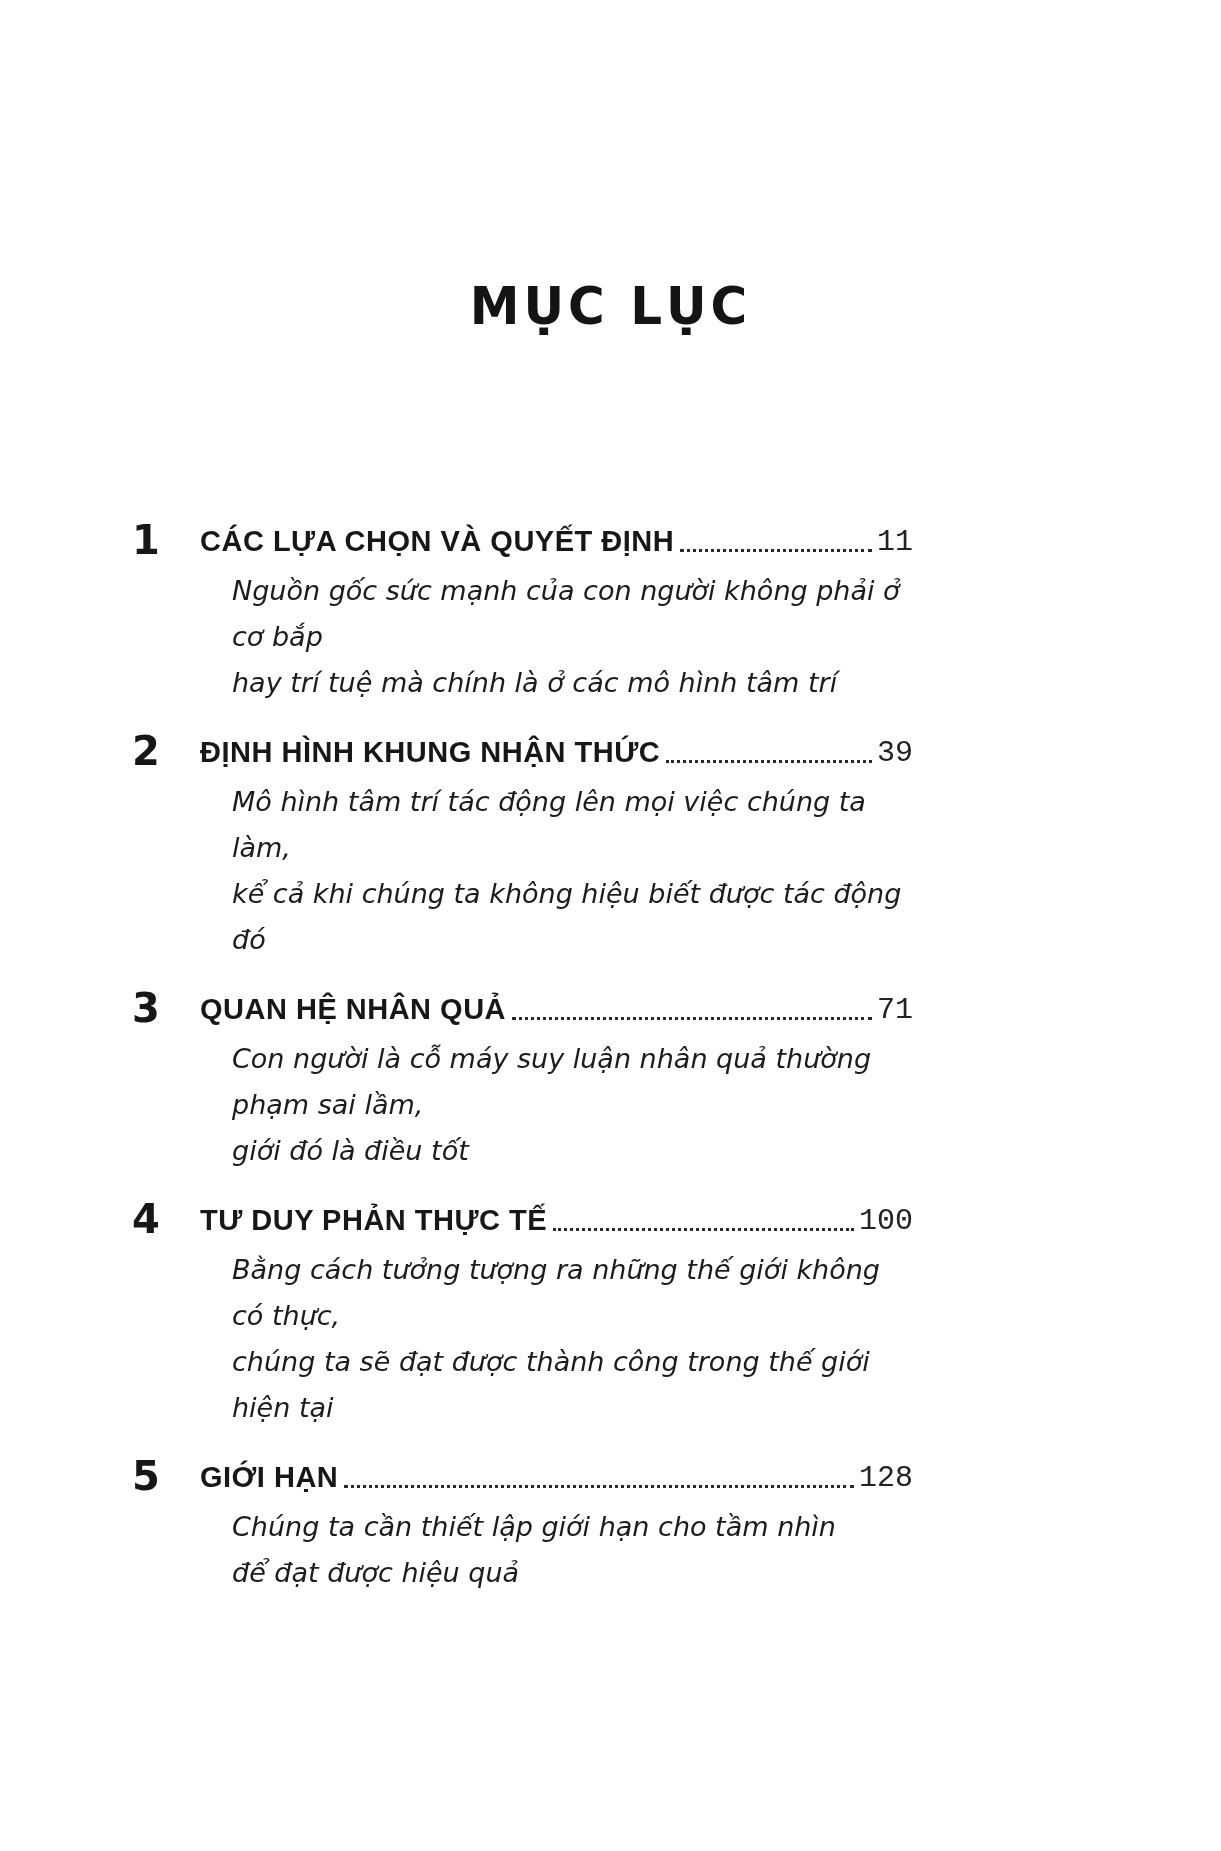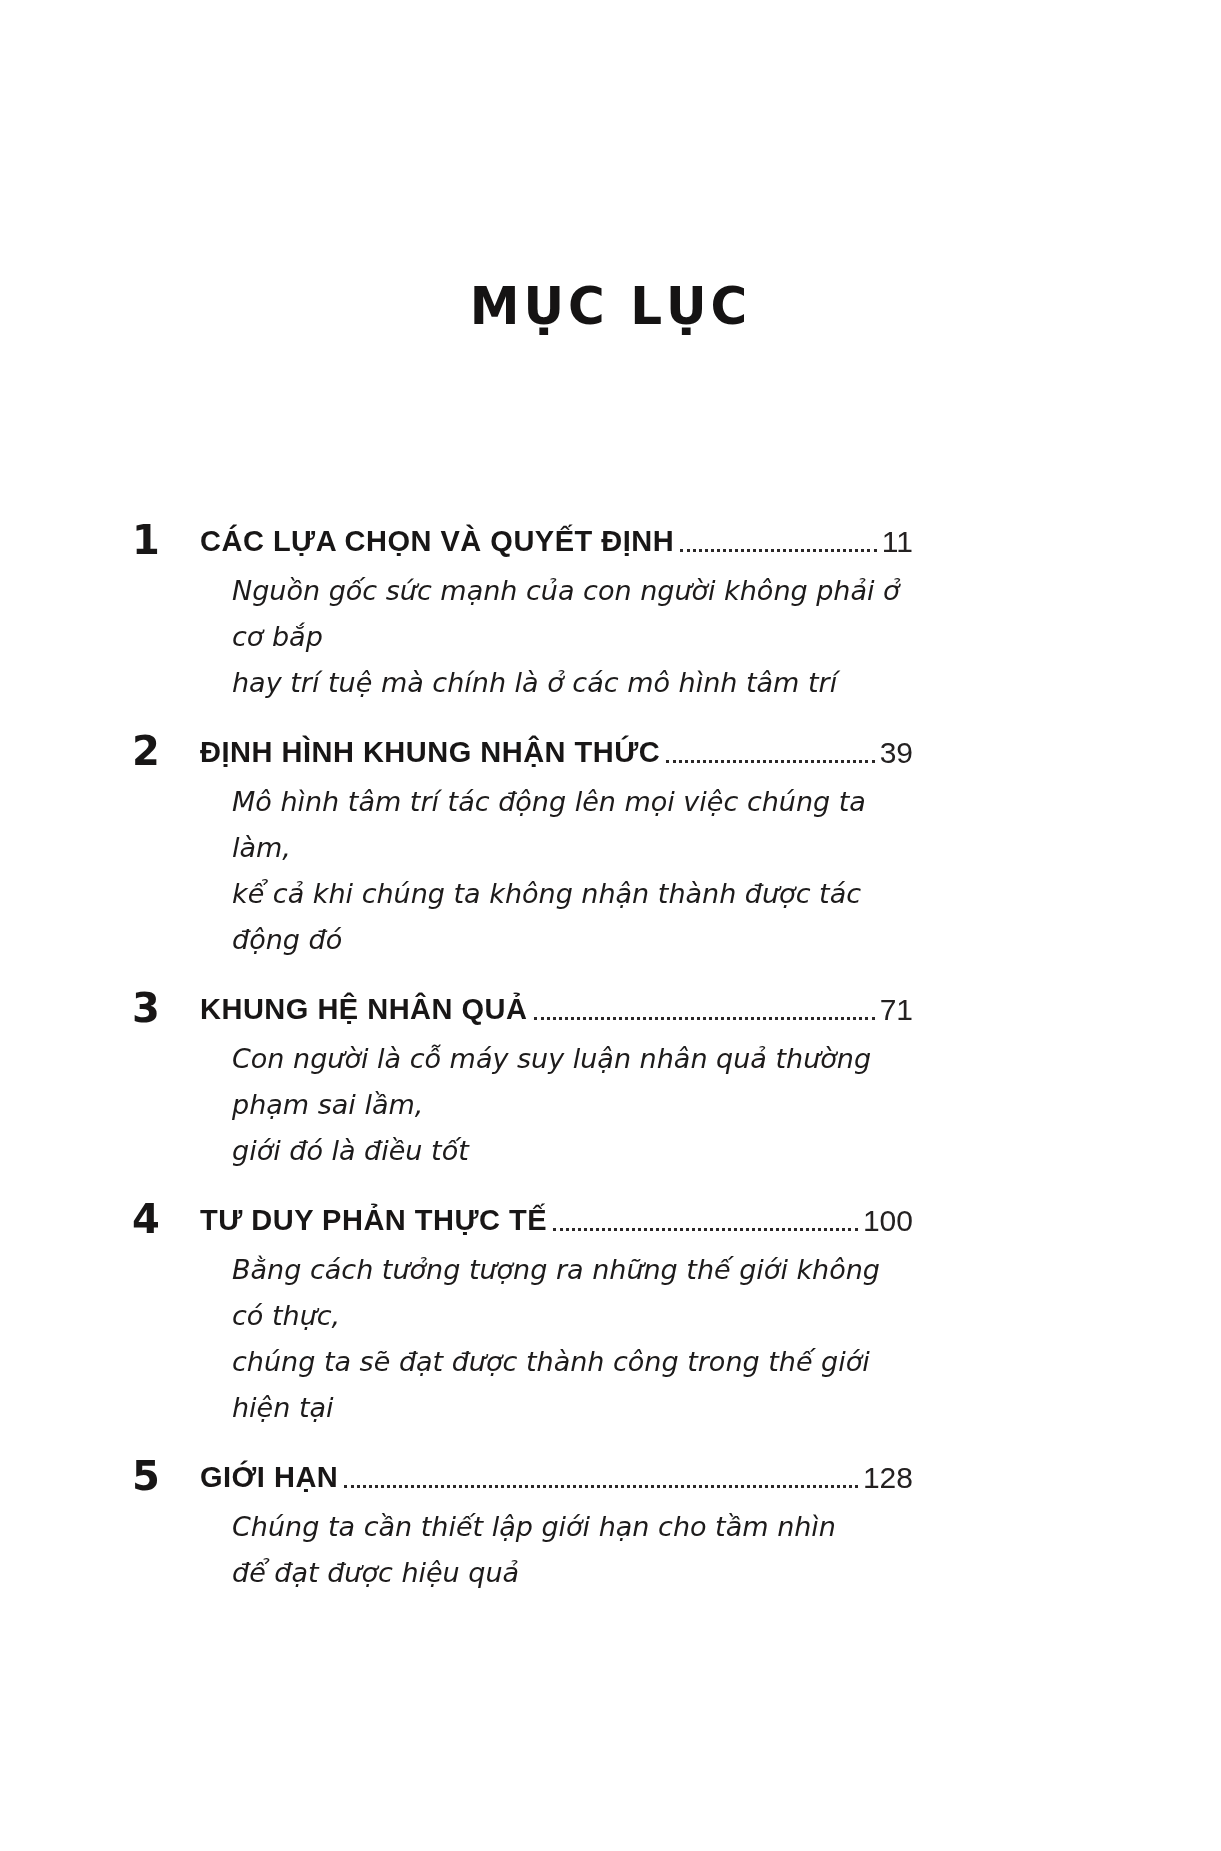--- a/index.html
+++ b/index.html
@@ -60,21 +60,21 @@
     white-space: nowrap;
     color: #181616;
   }
   .leader {
     flex: 1;
     border-bottom: 3px dotted #2b2828;
     margin: 0 5px 10px 6px;
     min-width: 30px;
   }
   .pagenum {
-    font-family: Liberation Sans, sans-serif;
+    font-family: Liberation Mono, monospace;
     font-weight: 400;
     font-size: 30px;
     line-height: 40px;
     color: #242121;
   }
   .desc {
     margin-left: 100px;
     margin-top: 6px;
   }
   .desc-line {
@@ -110,29 +110,29 @@
     <div class="entry-head">
       <span class="num">2</span>
       <div class="head-line">
         <span class="chapter-title">ĐỊNH HÌNH KHUNG NHẬN THỨC</span>
         <span class="leader"></span>
         <span class="pagenum">39</span>
       </div>
     </div>
     <div class="desc">
       <div class="desc-line">Mô hình tâm trí tác động lên mọi việc chúng ta làm,</div>
-      <div class="desc-line">kể cả khi chúng ta không nhận thành được tác động đó</div>
+      <div class="desc-line">kể cả khi chúng ta không hiệu biết được tác động đó</div>
     </div>
   </div>
 
   <div class="entry">
     <div class="entry-head">
       <span class="num">3</span>
       <div class="head-line">
-        <span class="chapter-title">KHUNG HỆ NHÂN QUẢ</span>
+        <span class="chapter-title">QUAN HỆ NHÂN QUẢ</span>
         <span class="leader"></span>
         <span class="pagenum">71</span>
       </div>
     </div>
     <div class="desc">
       <div class="desc-line">Con người là cỗ máy suy luận nhân quả thường phạm sai lầm,</div>
       <div class="desc-line">giới đó là điều tốt</div>
     </div>
   </div>
 

